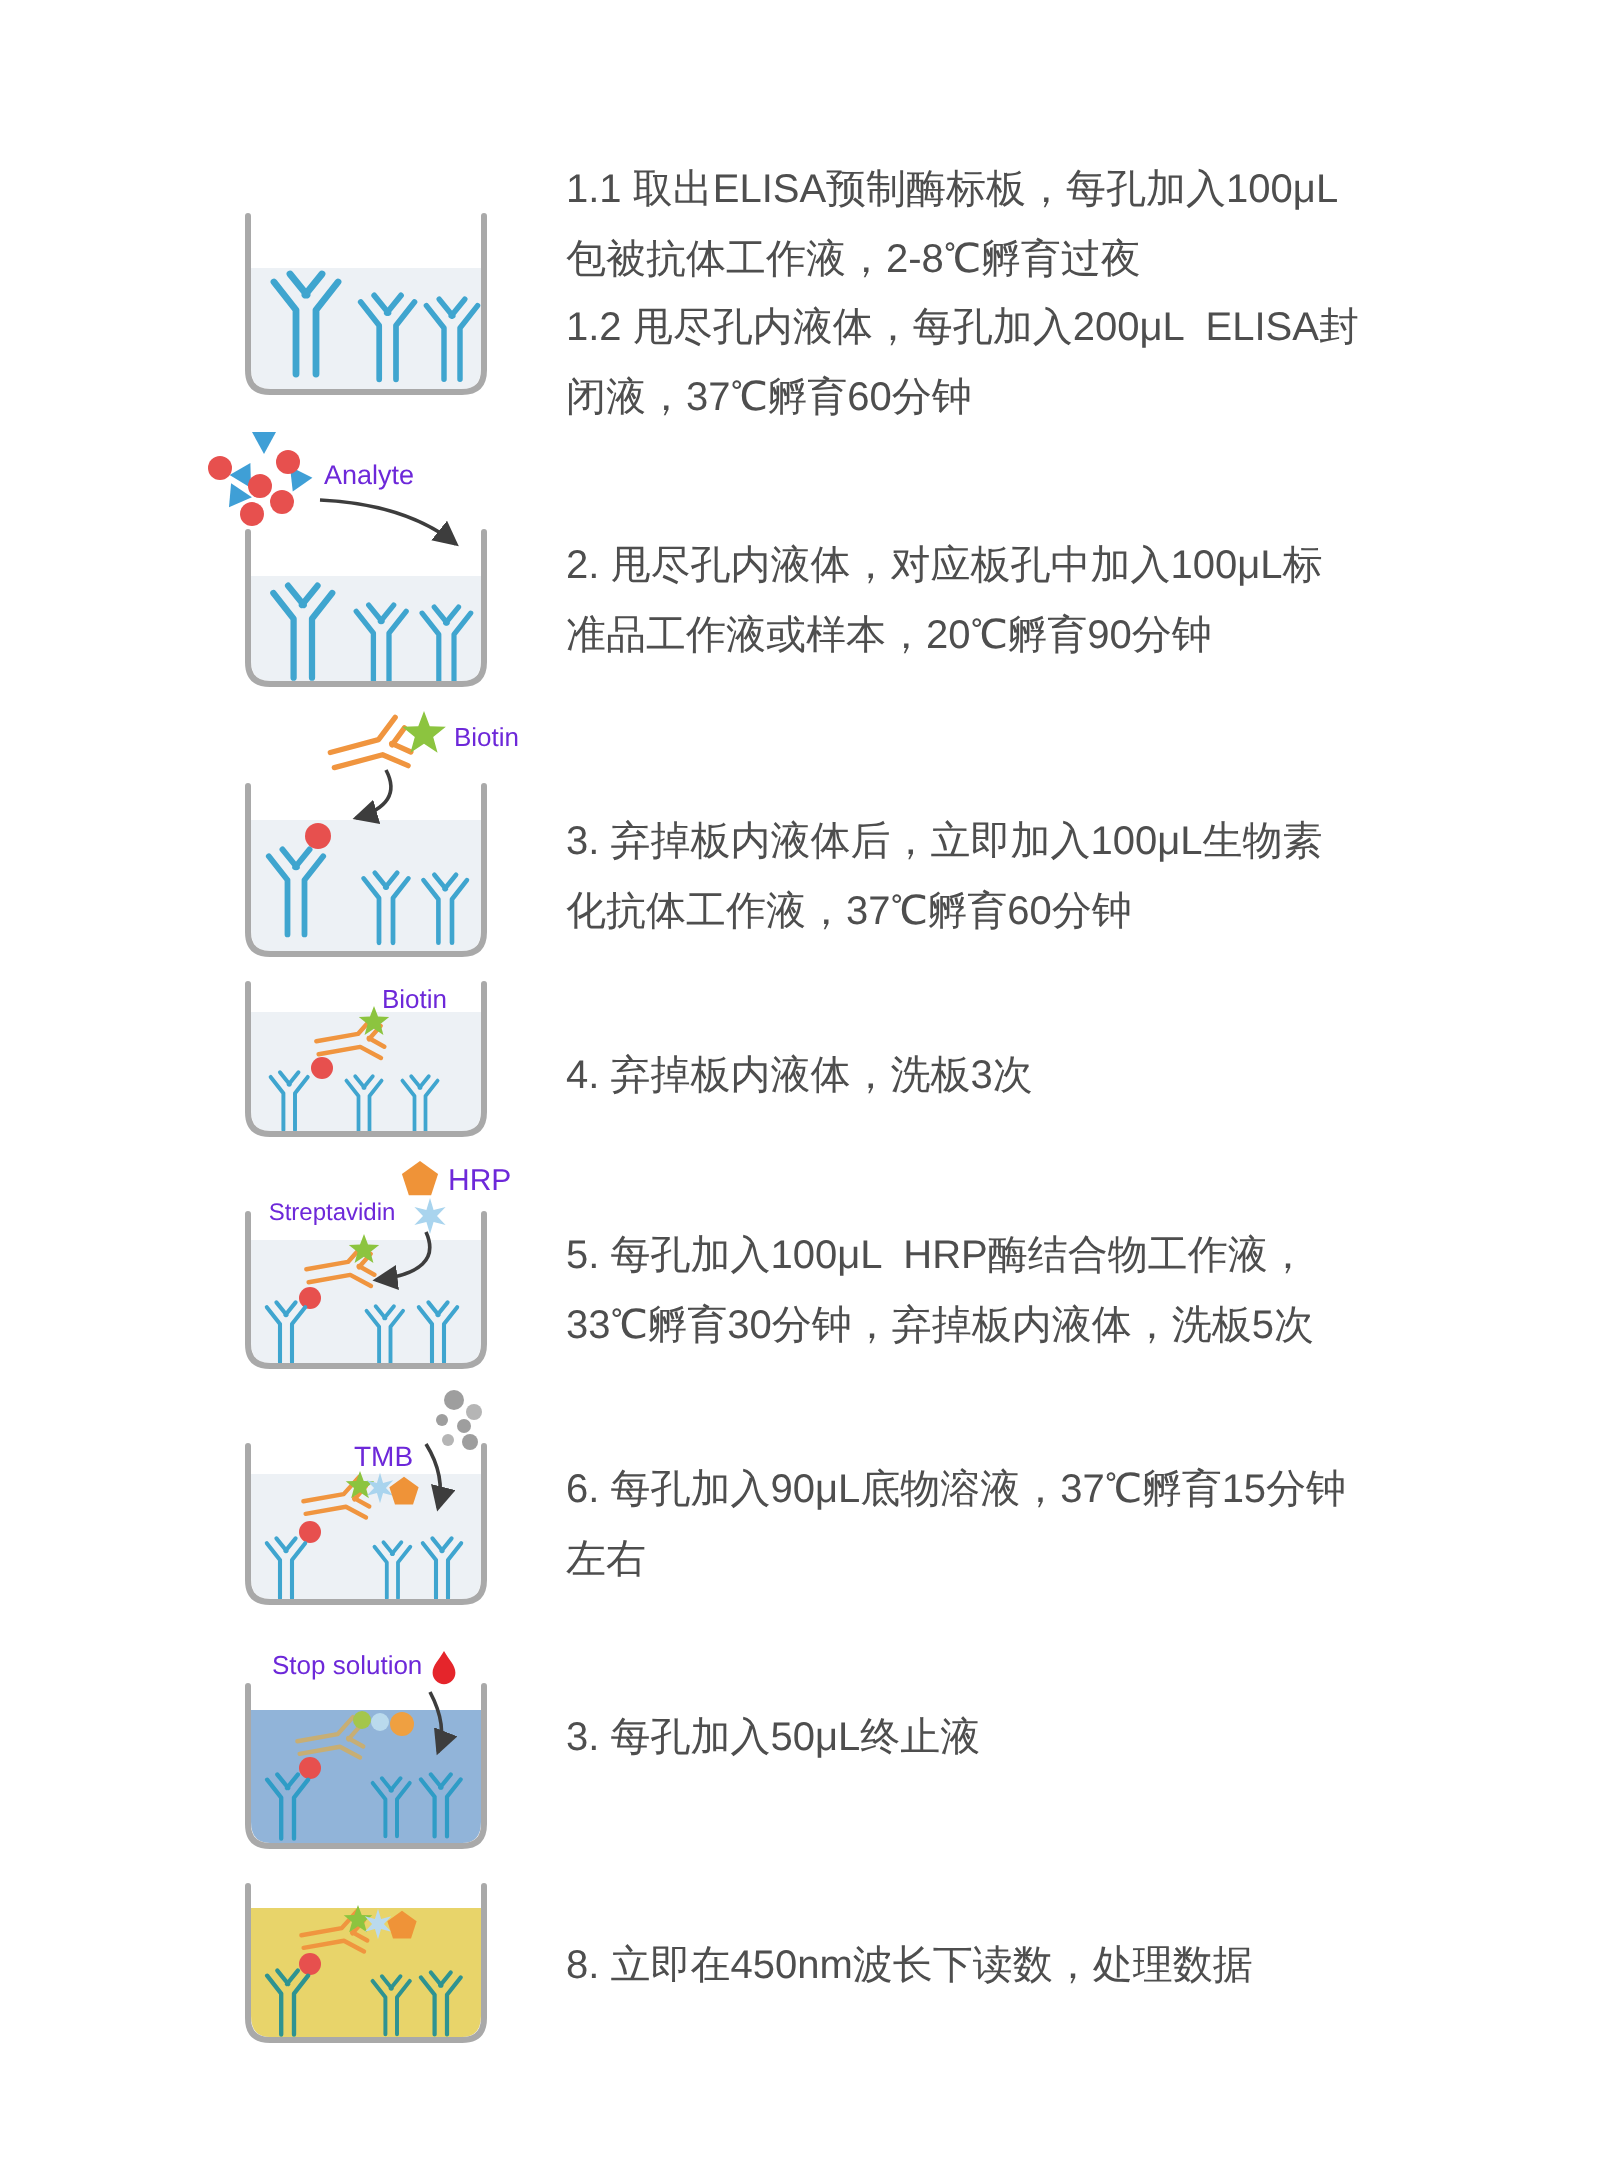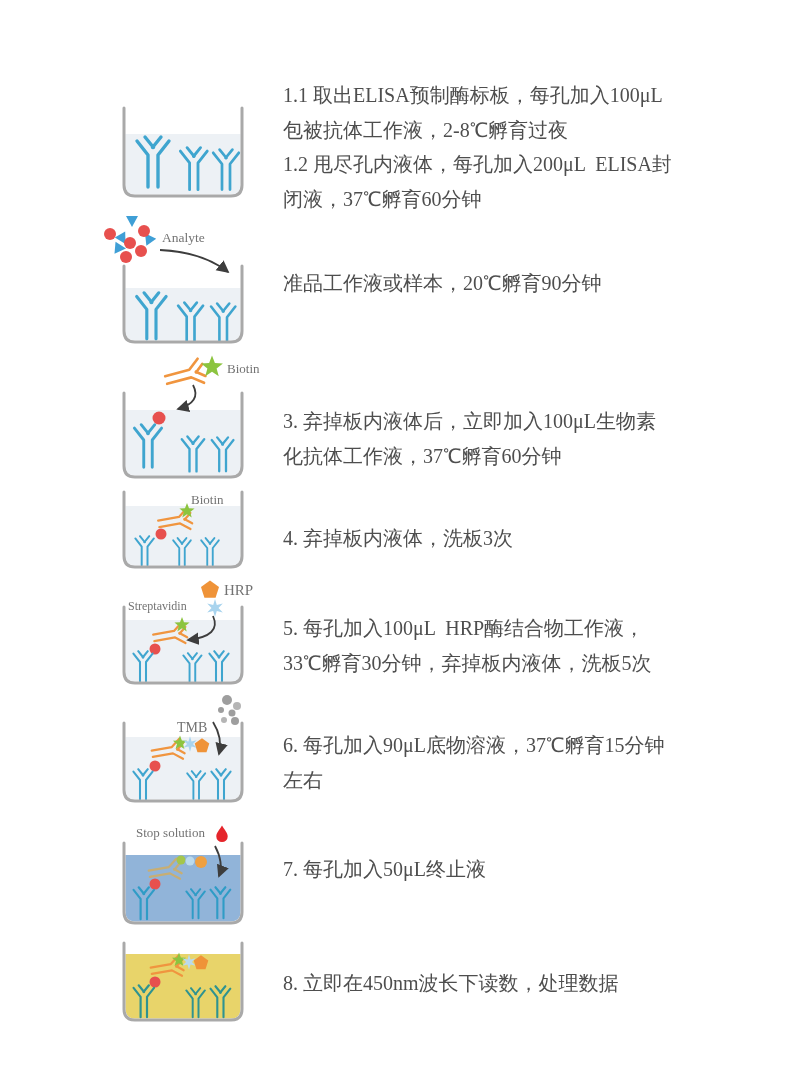--- a/index.html
+++ b/index.html
@@ -1,21 +1,21 @@
 <!DOCTYPE html>
 <html><head>
 <meta charset="utf-8">
 <style>
   html,body{margin:0;padding:0;background:#ffffff;}
   .page{position:relative;width:800px;height:1087px;background:#ffffff;overflow:hidden;
-        font-family:Liberation Serif, serif;border-radius:18px;}
+        font-family:Liberation Sans, sans-serif;border-radius:18px;}
   .abs{position:absolute;}
   .step-text{position:absolute;left:283px;width:445px;color:#4e4e4e;font-size:20px;line-height:34.5px;}
   .tline{white-space:pre-wrap;}
-  .flabel{position:absolute;color:#737373;font-size:13px;white-space:nowrap;}
+  .flabel{position:absolute;color:#6d28d9;font-size:13px;white-space:nowrap;}
   svg{display:block;overflow:visible;}
 </style>
 </head>
 <body>
 
 <div class="page">
 
   <svg width="0" height="0">
     <defs>
       <g id="ab" fill="none" stroke="currentColor" stroke-width="3.4" stroke-linecap="round" stroke-linejoin="round">
@@ -66,20 +66,21 @@
       <use href="#tri" transform="translate(21,36) rotate(95)" fill="#3f9fd6"></use>
       <circle cx="12" cy="22" r="6" fill="#e7504e"></circle>
       <circle cx="46" cy="19" r="6" fill="#e7504e"></circle>
       <circle cx="32" cy="31" r="6" fill="#e7504e"></circle>
       <circle cx="28" cy="45" r="6" fill="#e7504e"></circle>
       <circle cx="43" cy="39" r="6" fill="#e7504e"></circle>
       <path d="M62,38 Q105,40 130,60" fill="none" stroke="#3d3d3d" stroke-width="1.8" marker-end="url(#ah)"></path>
     </svg>
     <div class="flabel" style="left:162px;top:230px;font-size:13.5px">Analyte</div>
     <div class="step-text" style="top:266px">
+      <div class="tline">2. 甩尽孔内液体，对应板孔中加入100μL标</div>
       <div class="tline">准品工作液或样本，20℃孵育90分钟</div>
     </div>
   </div>
 
   <div class="step">
     <svg class="abs" style="left:121px;top:391px" width="124" height="90" viewBox="0 0 124 90">
       <path d="M4.5,19 H119.5 V74 Q119.5,84.5 110,84.5 H14 Q4.5,84.5 4.5,74 Z" fill="#edf1f5"></path>
       <use href="#ab" transform="translate(10,32) scale(0.85)" color="#3fa5cf"></use>
       <use href="#ab" transform="translate(58,44) scale(0.70)" color="#3fa5cf"></use>
       <use href="#ab" transform="translate(88,45) scale(0.68)" color="#3fa5cf"></use>
@@ -130,21 +131,21 @@
       <use href="#ab" transform="translate(10,45) scale(0.60)" color="#3fa5cf"></use>
       <use href="#ab" transform="translate(60,47) scale(0.57)" color="#3fa5cf"></use>
       <use href="#ab" transform="translate(86,45) scale(0.60)" color="#3fa5cf"></use>
       <path d="M3,2 V67 Q3,78 14,78 H110 Q121,78 121,67 V2" fill="none" stroke="#a9a9a9" stroke-width="3" stroke-linecap="round"></path>
     </svg>
     <svg class="abs" style="left:170px;top:578px" width="76" height="72" viewBox="0 0 76 72">
       <use href="#pent" transform="translate(40,12) scale(1.05)" fill="#ef9338"></use>
       <use href="#flake" transform="translate(45,30)" fill="#a9d4ee"></use>
       <path d="M43,38 Q52,58 18,62" fill="none" stroke="#3d3d3d" stroke-width="1.8" marker-end="url(#ah)"></path>
     </svg>
-    <div class="flabel" style="left:128px;top:599px;width:76px;text-align:left;font-size:12px">Streptavidin</div>
+    <div class="flabel" style="left:128px;top:599px;width:76px;text-align:center;font-size:12px">Streptavidin</div>
     <div class="flabel" style="left:224px;top:582px;font-size:15px">HRP</div>
     <div class="step-text" style="top:611px">
       <div class="tline">5. 每孔加入100μL  HRP酶结合物工作液，</div>
       <div class="tline">33℃孵育30分钟，弃掉板内液体，洗板5次</div>
     </div>
   </div>
 
   <div class="step">
     <svg class="abs" style="left:121px;top:721px" width="124" height="84" viewBox="0 0 124 84">
       <path d="M4.5,16 H119.5 V68 Q119.5,78.5 110,78.5 H14 Q4.5,78.5 4.5,68 Z" fill="#edf1f5"></path>
@@ -190,21 +191,21 @@
       <use href="#ab" transform="translate(63,47) scale(0.58)" color="#2f9cc6"></use>
       <use href="#ab" transform="translate(87,45) scale(0.62)" color="#2f9cc6"></use>
       <path d="M3,2 V71 Q3,82 14,82 H110 Q121,82 121,71 V2" fill="none" stroke="#a9a9a9" stroke-width="3" stroke-linecap="round"></path>
     </svg>
     <svg class="abs" style="left:205px;top:820px" width="45" height="66" viewBox="0 0 45 66">
       <use href="#drop" transform="translate(17,14) scale(0.95)" fill="#e5252b"></use>
       <path d="M10,26 Q19,43 14,56" fill="none" stroke="#3d3d3d" stroke-width="1.8" marker-end="url(#ah)"></path>
     </svg>
     <div class="flabel" style="left:136px;top:825px">Stop solution</div>
     <div class="step-text" style="top:852px">
-      <div class="tline">7. 每孔加入50μL终止液</div>
+      <div class="tline">3. 每孔加入50μL终止液</div>
     </div>
   </div>
 
   <div class="step">
     <svg class="abs" style="left:121px;top:941px" width="124" height="83" viewBox="0 0 124 83">
       <path d="M4.5,13 H119.5 V67 Q119.5,77.5 110,77.5 H14 Q4.5,77.5 4.5,67 Z" fill="#e8d46a"></path>
       <g transform="translate(46,27) rotate(80) scale(0.64)" color="#f0953f">
         <use href="#ab" x="-20" y="-27"></use>
       </g>
       <use href="#star5" transform="translate(58,19) scale(0.75)" fill="#8cc43f"></use>

